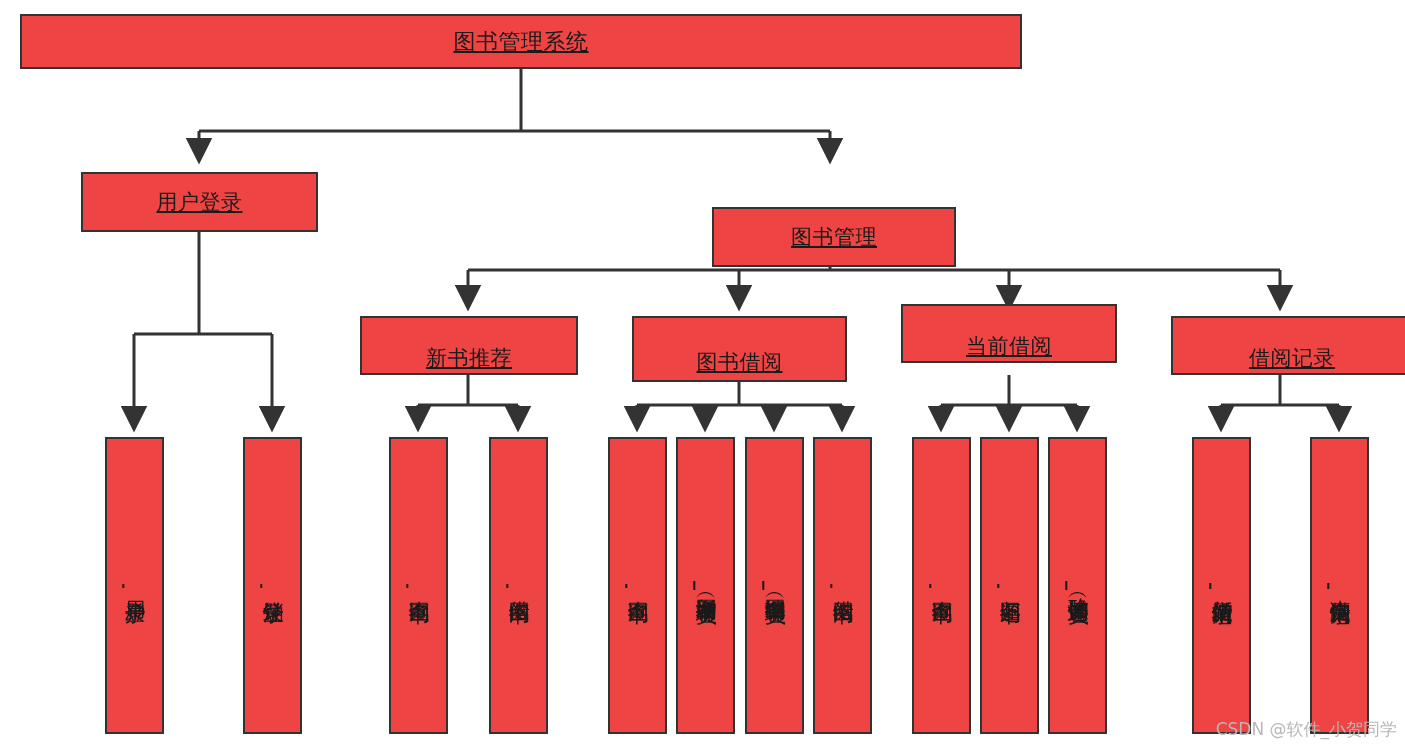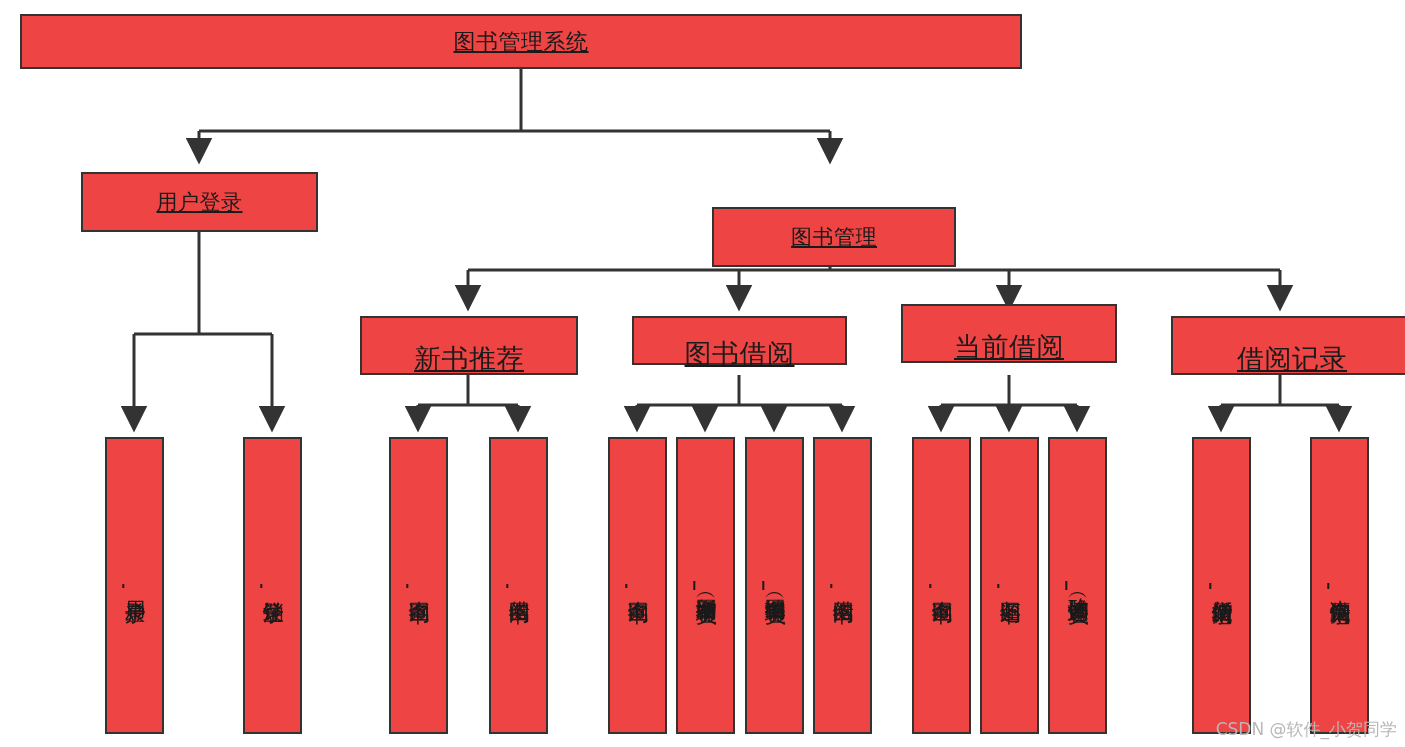--- a/index.html
+++ b/index.html
@@ -54,21 +54,21 @@
   .node.vertical .label {
     writing-mode: vertical-rl;
     text-orientation: upright;
     font-size: 21px;
     line-height: 1.22;
     letter-spacing: 1px;
     white-space: nowrap;
   }
   .node.root .label { font-size: 22px; }
   .node.lvl1 .label { font-size: 21px; }
-  .node.lvl2 .label { font-size: 27px; margin-top: 26px; }
+  .node.lvl2 .label { font-size: 21px; margin-top: 26px; }
   #watermark {
     position: absolute;
     right: 8px;
     bottom: 6px;
     font-size: 17px;
     color: #b8b8b8;
     white-space: nowrap;
     font-family: "DejaVu Sans", "Liberation Sans", sans-serif;
     margin-left: 10px;
   }
@@ -137,21 +137,21 @@
   </div>
 
   <div class="node horizontal lvl1" style="left:712px; top:164px; width:244px; height:60px;margin-top:43px;">
     <span class="label">图书管理</span>
   </div>
 
   <div class="node horizontal lvl2" style="left:360px; top:316px; width:218px; height:59px;">
     <span class="label">新书推荐</span>
   </div>
 
-  <div class="node horizontal lvl2" style="left:632px; top:316px; width:215px; height:49px;">
+  <div class="node horizontal lvl2" style="left:632px; top:316px; width:215px; height:66px;">
     <span class="label">图书借阅</span>
   </div>
 
   <div class="node horizontal lvl2" style="left:901px; top:304px; width:216px; height:59px;">
     <span class="label">当前借阅</span>
   </div>
 
   <div class="node horizontal lvl2" style="left:1171px; top:316px; width:242px; height:59px;">
     <span class="label">借阅记录</span>
   </div>

